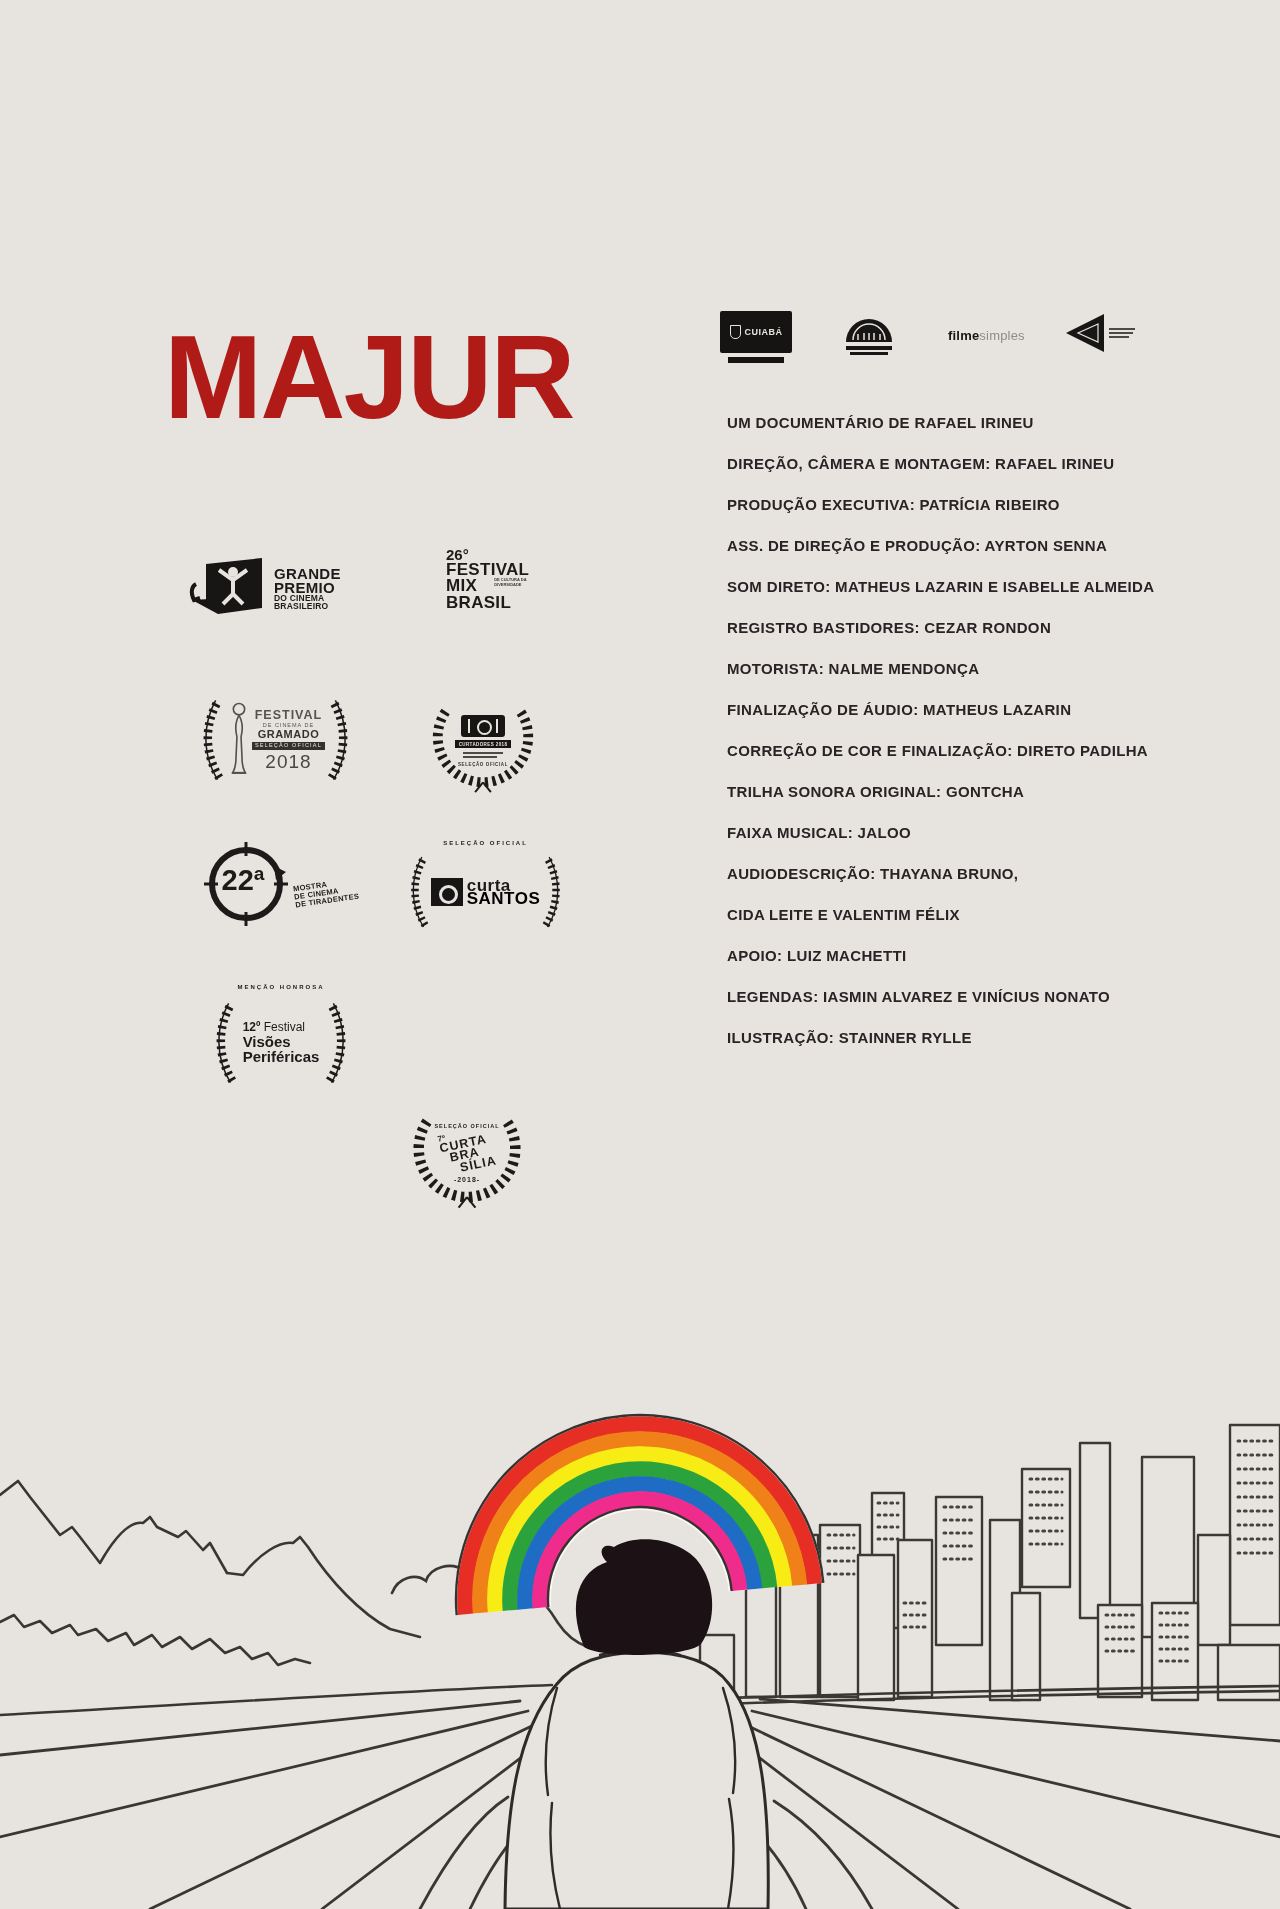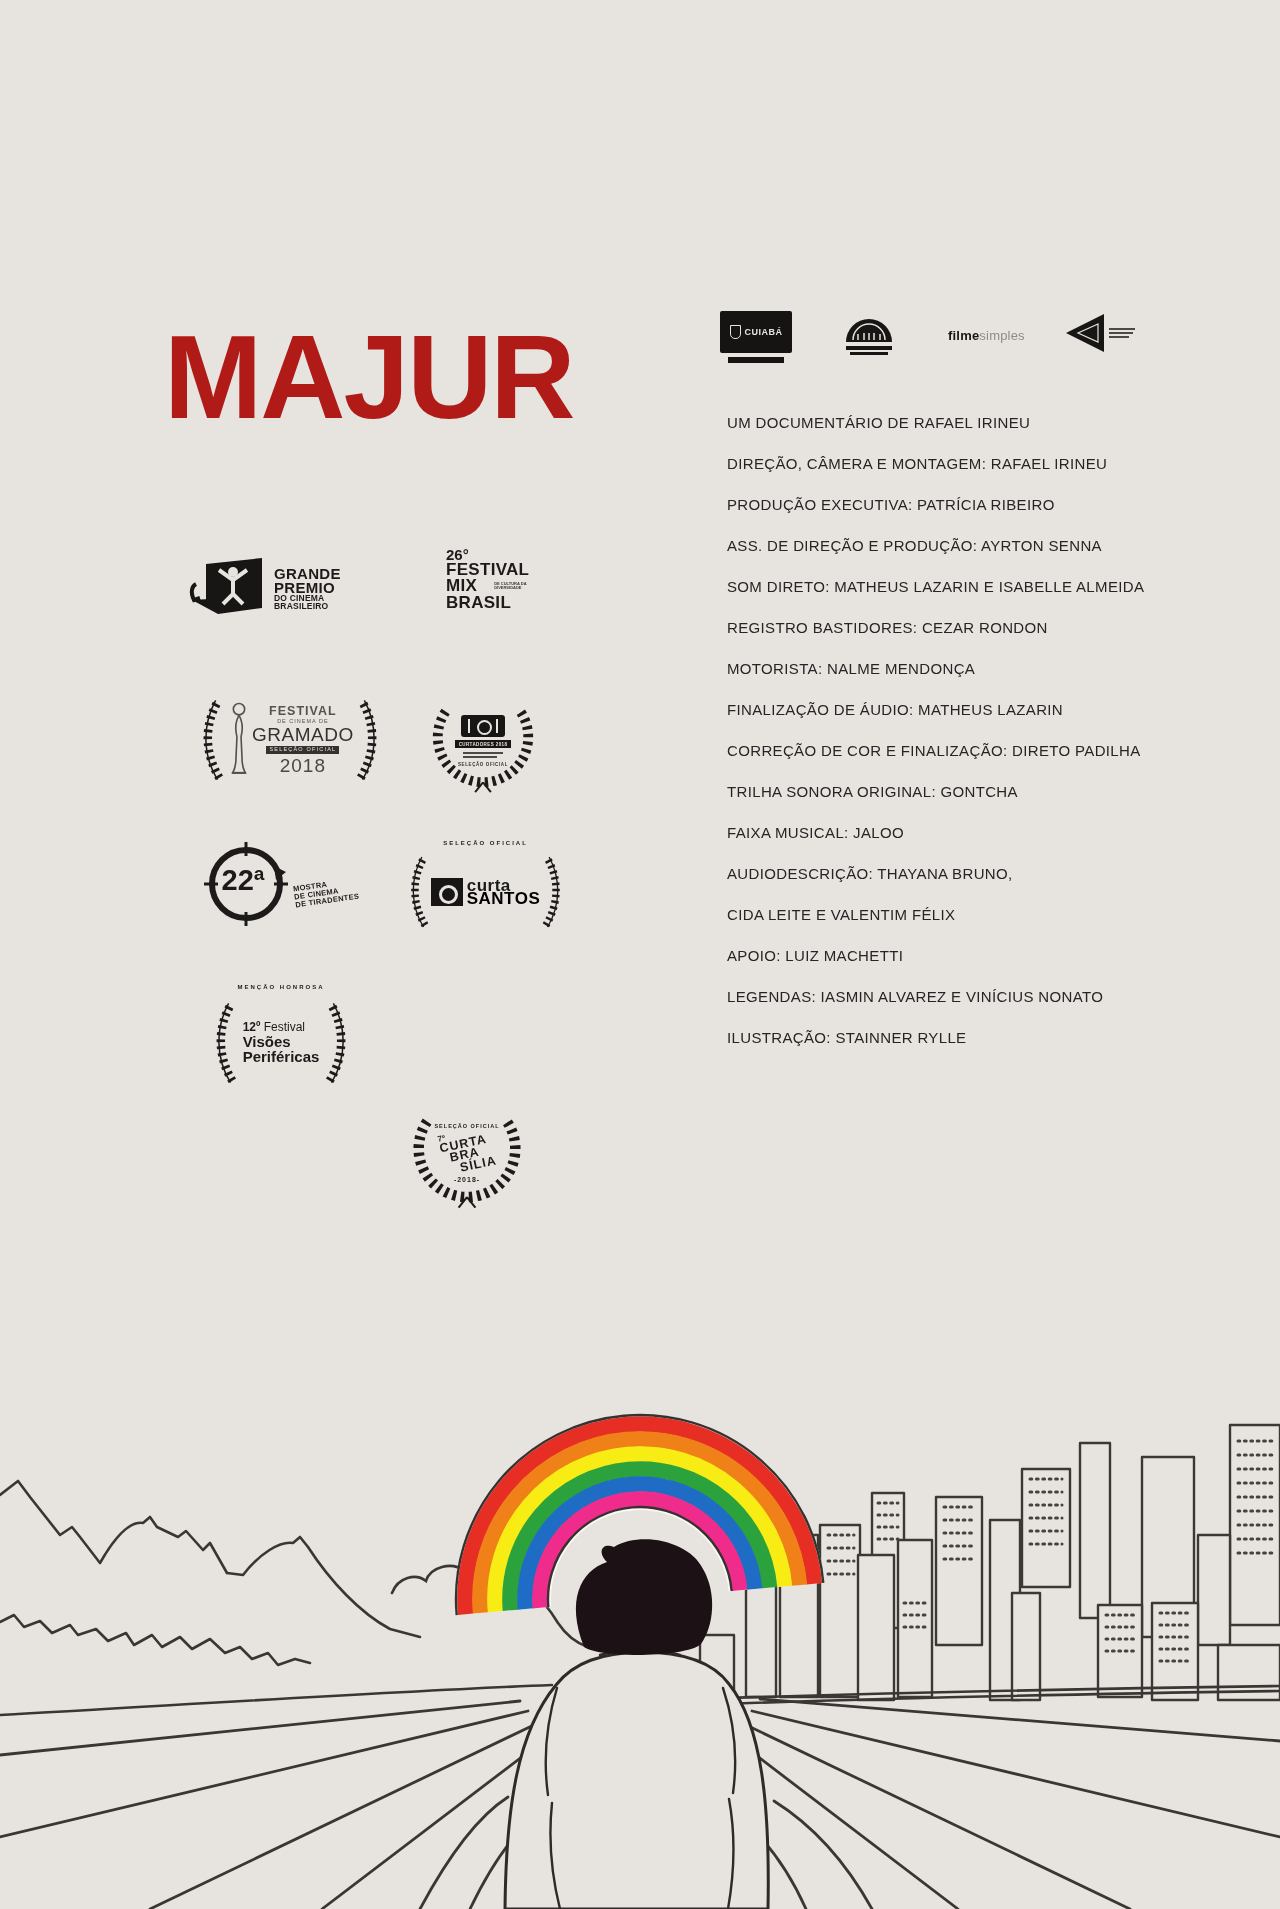--- a/index.html
+++ b/index.html
@@ -12,37 +12,37 @@
   .logo{position:absolute;}
   .cuiaba-box{width:72px;height:42px;background:#161413;border-radius:2px;display:flex;align-items:center;justify-content:center;gap:4px;}
   .cuiaba-shield{width:9px;height:12px;border:1.5px solid #e7e4e0;border-radius:0 0 5px 5px;}
   .cuiaba-text{color:#e7e4e0;font-size:9px;font-weight:700;letter-spacing:.5px;}
   .cuiaba-bar{width:56px;height:6px;background:#161413;margin:4px auto 0;}
   .fs-text{font-size:13px;letter-spacing:.2px;white-space:nowrap;}
   .fs-text b{color:#181614;} .fs-text span{color:#8f8b88;font-weight:400;}
   .micro-bars i{display:block;background:#4c4947;height:2px;margin:2px 0;}
   
   .credits{position:absolute;left:727px;top:412px;width:470px;}
-  .cl{font-weight:400;font-size:15px;letter-spacing:.35px;color:#2a2224;line-height:22px;margin-bottom:19px;white-space:nowrap;}
+  .cl{font-weight:700;font-size:15px;letter-spacing:.35px;color:#2a2224;line-height:22px;margin-bottom:19px;white-space:nowrap;}
   
   .badge{position:absolute;color:#1d1b1a;}
   .row{display:flex;align-items:center;}
   .col{display:flex;flex-direction:column;}
   .gp-text{line-height:.92;font-weight:700;margin-left:6px;}
   .gp-text .l1{font-size:15px;letter-spacing:.3px;}
   .gp-text .l2{font-size:8.5px;letter-spacing:.2px;}
   .mix{line-height:.95;font-weight:700;}
   .mix .num{font-size:15px;}
   .mix .big{font-size:17px;letter-spacing:.3px;}
-  .mix-row{display:flex;align-items:center;gap:17px;}
+  .mix-row{display:flex;gap:17px;}
   .mix .side{font-size:4px;font-weight:700;color:#3a3836;width:34px;line-height:1.2;}
   .gram-text{text-align:center;line-height:1;}
   .gram-text .a{font-size:12.5px;font-weight:700;letter-spacing:1px;color:#555250;}
   .gram-text .b{font-size:5.5px;letter-spacing:1px;color:#555250;margin:1px 0;}
-  .gram-text .c{font-size:19px;font-weight:400;letter-spacing:.5px;color:#35312f;}
+  .gram-text .c{font-size:11px;font-weight:700;letter-spacing:.5px;color:#35312f;}
   .gram-text .d{font-size:5.5px;letter-spacing:1.2px;background:#35312f;color:#e7e4e0;padding:1px 3px;margin:2px auto;width:max-content;}
   .gram-text .e{font-size:19px;color:#4a4744;letter-spacing:1px;}
   .laurel{flex:none;}
   .mirror{transform:scaleX(-1);}
   .wreath-badge{position:relative;}
   .wreath-badge .inner{position:absolute;inset:0;display:flex;flex-direction:column;align-items:center;justify-content:center;text-align:center;}
   .curt-icon{width:44px;height:22px;background:#181614;border-radius:3px;position:relative;margin-bottom:3px;}
   .curt-icon .ring{position:absolute;left:50%;top:50%;width:11px;height:11px;margin:-6.5px 0 0 -6.5px;border:2px solid #e7e4e0;border-radius:50%;}
   .curt-icon .br{position:absolute;top:4px;bottom:4px;width:2px;background:#e7e4e0;}
   .curt-bar{background:#181614;color:#e7e4e0;font-size:4.5px;font-weight:700;letter-spacing:.4px;padding:1.5px 4px;margin-bottom:2px;white-space:nowrap;}

